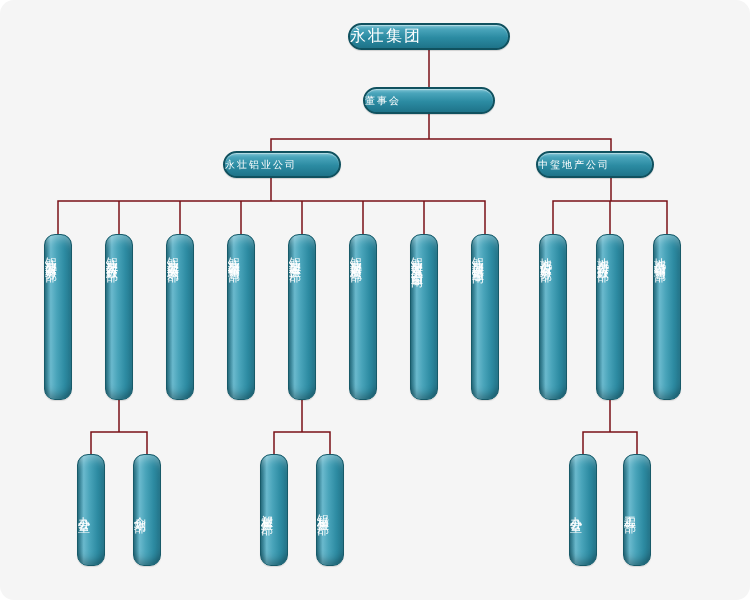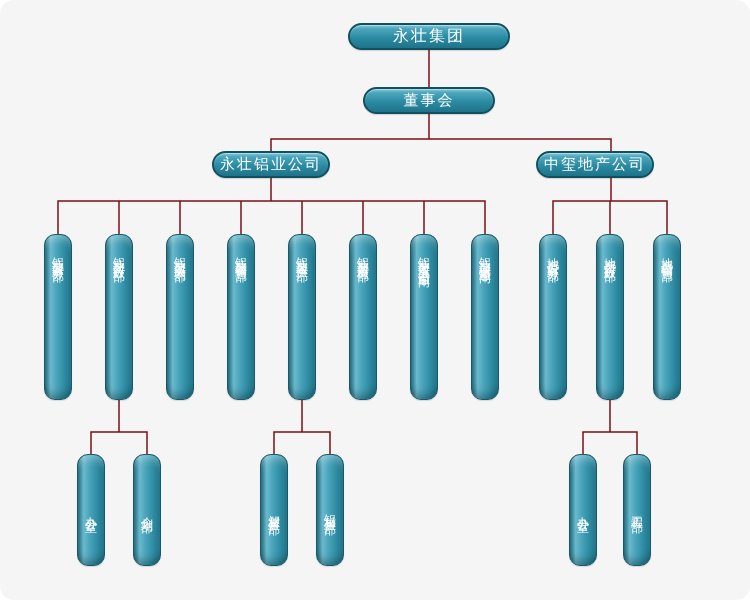--- a/index.html
+++ b/index.html
@@ -3,30 +3,30 @@
 <meta charset="utf-8">
 <style>
   html,body{margin:0;padding:0;background:#ffffff;}
   .canvas{
     position:relative;width:750px;height:600px;background:#f5f5f5;
     border-radius:14px;overflow:hidden;
     font-family:"Liberation Sans", sans-serif;
   }
   .connectors{position:absolute;left:0;top:0;width:750px;height:600px;}
   .node{
-    position:absolute;display:flex;align-items:center;justify-content:center;
+    position:absolute;display:flex;align-items:center;justify-content:flex-start;
     color:#ffffff;box-sizing:border-box;cursor:default;
   }
   
   .hbox{
     border-radius:14px;
     background:linear-gradient(180deg,#7ec3d4 0%,#4aa5bb 18%,#2b8ba2 55%,#1e7389 100%);
     border:2px solid #10515f;
     box-shadow:inset 0 1px 1px rgba(255,255,255,.45), 0 1px 1px rgba(0,0,0,.15);
-    font-size:15px;letter-spacing:2px;white-space:nowrap;
+    font-size:10px;letter-spacing:2px;white-space:nowrap;
   }
   .root{font-size:16px;}
   
   .vbox{
     border-radius:11px;
     background:linear-gradient(90deg,#226c7e 0%,#6ab9cd 22%,#49a4ba 45%,#2d8ba2 75%,#23758a 100%);
     border:1px solid #175a69;
     box-shadow:inset 0 10px 8px -6px rgba(255,255,255,.35),
                inset 0 -10px 8px -6px rgba(0,0,0,.30),
                0 1px 1px rgba(0,0,0,.12);
@@ -61,21 +61,21 @@
   </svg>
 
   <div class="node hbox root" style="left:348px;top:23px;width:162px;height:27px">
     <span class="lbl">永壮集团</span>
   </div>
 
   <div class="node hbox" style="left:363px;top:87px;width:132px;height:27px">
     <span class="lbl">董事会</span>
   </div>
 
-  <div class="node hbox" style="left:212px;top:151px;width:118px;height:27px">
+  <div class="node hbox" style="left:223px;top:151px;width:118px;height:27px">
     <span class="lbl">永壮铝业公司</span>
   </div>
   <div class="node hbox" style="left:536px;top:151px;width:118px;height:27px">
     <span class="lbl">中玺地产公司</span>
   </div>
 
   <div class="node vbox v-top" style="left:44px;top:234px;width:28px;height:166px">
     <span class="lbl">铝业公司财务部</span>
   </div>
   <div class="node vbox v-top" style="left:105px;top:234px;width:28px;height:166px">

